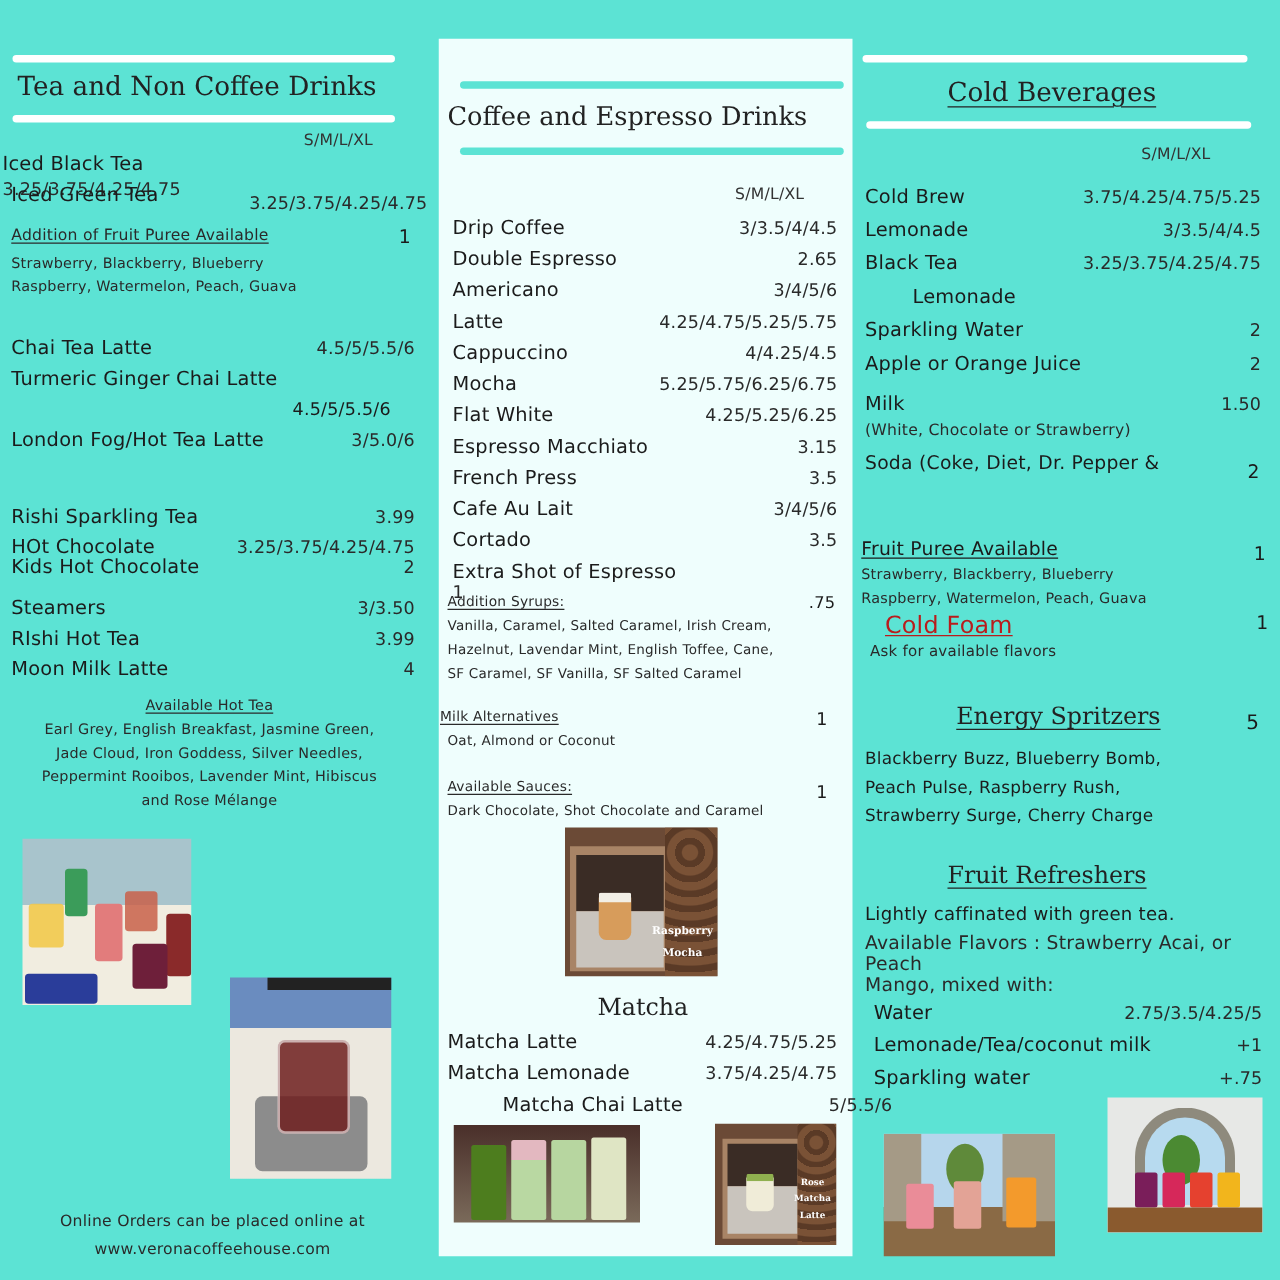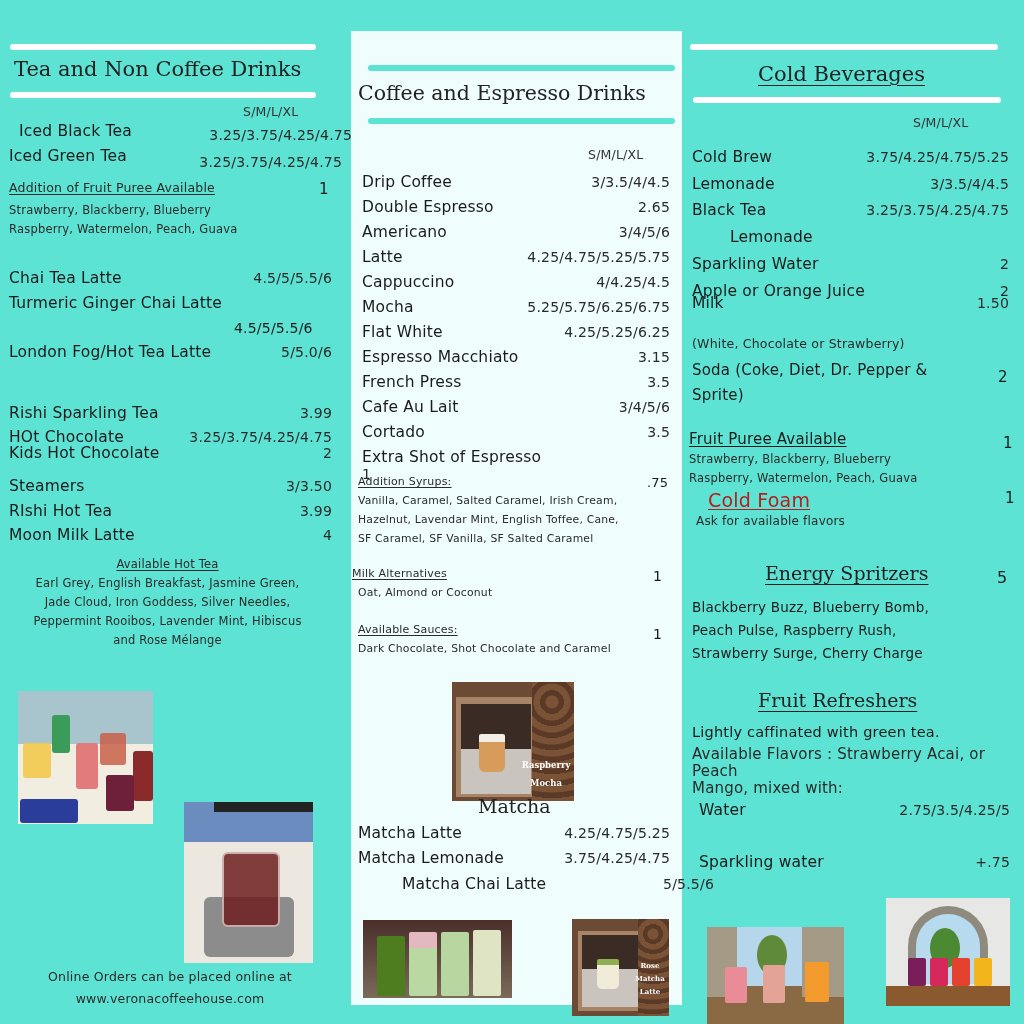--- a/index.html
+++ b/index.html
@@ -45,33 +45,33 @@
   .small { position: absolute; font-size: 11.5px; line-height: 19px; color: #2a2a2a; }
   .small.c { text-align: center; }
   .ul { text-decoration: underline; text-underline-offset: 2px; }
 
   .sub-hdr {
     position: absolute; font-size: 12px; color: #2a2a2a;
     text-decoration: underline; text-underline-offset: 2px;
   }
 
   
-  .photo { position: absolute; overflow: hidden; margin-top: 20px; }
+  .photo { position: absolute; overflow: hidden; }
 </style>
 </head>
 <body>
 
 <div class="abs col-left">
   <div class="stroke" style="left:10px;top:44px;width:306px;"></div>
   <div class="title serif" style="left:14px;top:57px;">Tea and Non Coffee Drinks</div>
   <div class="stroke" style="left:10px;top:92px;width:306px;"></div>
 
   <div class="sizehdr hand" style="left:243px;top:104px;">S/M/L/XL</div>
 
-  <div class="row hand" style="left:19px;top:122px;width:333px;">
+  <div class="row hand" style="left:2px;top:122px;width:333px;flex-direction:column;">
     <span>Iced Black Tea</span>
     <span class="price" style="position:relative;top:4px;">3.25/3.75/4.25/4.75</span>
   </div>
   <div class="row hand" style="left:9px;top:147px;width:333px;">
     <span>Iced Green Tea</span>
     <span class="price" style="position:relative;top:6px;">3.25/3.75/4.25/4.75</span>
   </div>
 
   <div class="sub-hdr hand" style="left:9px;top:180px;font-size:12.5px;">Addition of Fruit Puree Available</div>
   <div class="abs hand" style="left:319px;top:180px;font-size:15px;">1</div>
@@ -79,21 +79,21 @@
   <div class="small hand" style="left:9px;top:220px;">Raspberry, Watermelon, Peach, Guava</div>
 
   <div class="row hand" style="left:9px;top:269px;width:323px;">
     <span>Chai Tea Latte</span>
     <span class="price">4.5/5/5.5/6</span>
   </div>
   <div class="abs hand" style="left:9px;top:294px;font-size:15.5px;">Turmeric Ginger Chai Latte</div>
   <div class="abs hand" style="left:234px;top:320px;font-size:14px;">4.5/5/5.5/6</div>
   <div class="row hand" style="left:9px;top:343px;width:323px;">
     <span>London Fog/Hot Tea Latte</span>
-    <span class="price">5/5.0/6</span>
+    <span class="price">3/5.0/6</span>
   </div>
 
   <div class="row hand" style="left:9px;top:404px;width:323px;">
     <span>Rishi Sparkling Tea</span>
     <span class="price">3.99</span>
   </div>
   <div class="row hand" style="left:9px;top:428px;width:323px;">
     <span>HOt Chocolate</span>
     <span class="price">3.25/3.75/4.25/4.75</span>
   </div>
@@ -285,29 +285,28 @@
   <div class="abs hand" style="left:45px;top:228px;font-size:15.5px;">Lemonade</div>
 
   <div class="row hand" style="left:7px;top:255px;width:317px;">
       <span>Sparkling Water</span>
       <span class="price">2</span>
     </div>
   <div class="row hand" style="left:7px;top:282px;width:317px;">
       <span>Apple or Orange Juice</span>
       <span class="price">2</span>
     </div>
-  <div class="row hand" style="left:7px;top:294px;width:317px;">
+  <div class="row hand" style="left:7px;top:314px;width:317px;">
       <span>Milk</span>
       <span class="price">1.50</span>
     </div>
   <div class="small hand" style="left:7px;top:334px;font-size:12.5px;">(White, Chocolate or Strawberry)</div>
 
   <div class="abs hand" style="left:7px;top:358px;font-size:15px;line-height:25px;">
     <div>Soda (Coke, Diet, Dr. Pepper &amp;</div>
-    <div>Sprite)</div>
   </div>
   <div class="abs hand" style="left:313px;top:368px;font-size:15px;">2</div>
 
   <div class="sub-hdr hand" style="left:4px;top:430px;font-size:15px;color:#1b1b1b;">Fruit Puree Available</div>
   <div class="abs hand" style="left:318px;top:434px;font-size:15px;">1</div>
   <div class="small hand" style="left:4px;top:450px;">Strawberry, Blackberry, Blueberry</div>
   <div class="small hand" style="left:4px;top:469px;">Raspberry, Watermelon, Peach, Guava</div>
 
   <div class="sub-hdr hand" style="left:11px;top:489px;font-size:19px;color:#b91c1c;margin-left:12px;">Cold Foam</div>
   <div class="abs hand" style="left:320px;top:489px;font-size:15px;">1</div>
@@ -324,20 +323,24 @@
   <div class="title serif u" style="left:73px;top:689px;font-size:19px;">Fruit Refreshers</div>
   <div class="abs hand" style="left:7px;top:724px;font-size:14.5px;">Lightly caffinated with green tea.</div>
   <div class="small hand" style="left:7px;top:746px;font-size:15px;line-height:17px;">
     <div>Available Flavors : Strawberry Acai, or Peach</div>
     <div>Mango, mixed with:</div>
   </div>
 
   <div class="row hand" style="left:14px;top:801px;width:311px;">
       <span>Water</span>
       <span class="price">2.75/3.5/4.25/5</span>
+    </div>
+  <div class="row hand" style="left:14px;top:827px;width:311px;">
+      <span>Lemonade/Tea/coconut milk</span>
+      <span class="price">+1</span>
     </div>
   <div class="row hand" style="left:14px;top:853px;width:311px;">
       <span>Sparkling water</span>
       <span class="price">+.75</span>
     </div>
 
   <div class="photo" style="left:22px;top:907px;width:137px;height:98px;background:linear-gradient(#b6d6ec 0 60%, #8a6a45 60%);">
     <div class="abs" style="left:0;top:0;width:30px;height:70px;background:#a59a86;"></div>
     <div class="abs" style="left:95px;top:0;width:42px;height:70px;background:#a59a86;"></div>
     <div class="abs" style="left:50px;top:8px;width:30px;height:40px;background:#5f8a3a;border-radius:50%;"></div>

